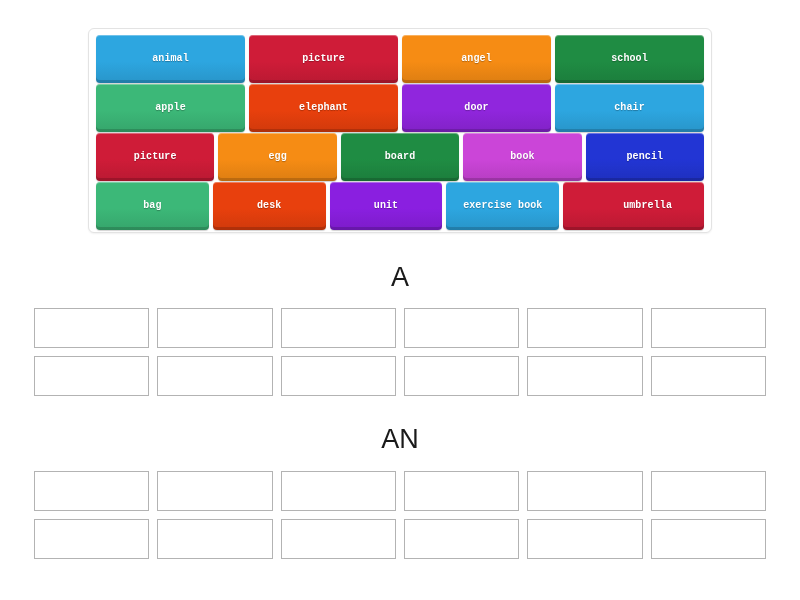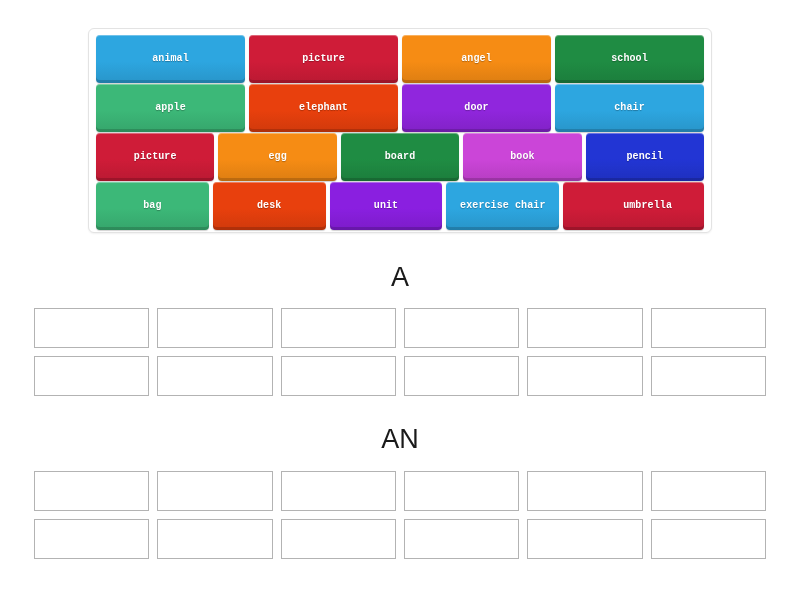--- a/index.html
+++ b/index.html
@@ -158,21 +158,21 @@
     <div class="tile" style="background: linear-gradient(rgb(60, 184, 120) 0%, rgb(60, 184, 120) 55%, rgba(0, 0, 0, 0.1) 100%), rgb(60, 184, 120);">
         <span>bag</span>
       </div>
     <div class="tile" style="background: linear-gradient(rgb(232, 64, 13) 0%, rgb(232, 64, 13) 55%, rgba(0, 0, 0, 0.1) 100%), rgb(232, 64, 13);">
         <span>desk</span>
       </div>
     <div class="tile" style="background: linear-gradient(rgb(138, 31, 224) 0%, rgb(138, 31, 224) 55%, rgba(0, 0, 0, 0.1) 100%), rgb(138, 31, 224);">
         <span>unit</span>
       </div>
     <div class="tile" style="background: linear-gradient(rgb(45, 166, 224) 0%, rgb(45, 166, 224) 55%, rgba(0, 0, 0, 0.1) 100%), rgb(45, 166, 224);">
-        <span>exercise chair</span>
+        <span>exercise book</span>
       </div>
     <div class="tile" style="background: linear-gradient(rgb(207, 28, 56) 0%, rgb(207, 28, 56) 55%, rgba(0, 0, 0, 0.1) 100%), rgb(207, 28, 56); padding-left: 32px;">
         <span>umbrella</span>
       </div>
   </div>
 
 </div>
 
 <div class="group-heading" id="heading-a">A</div>
 

